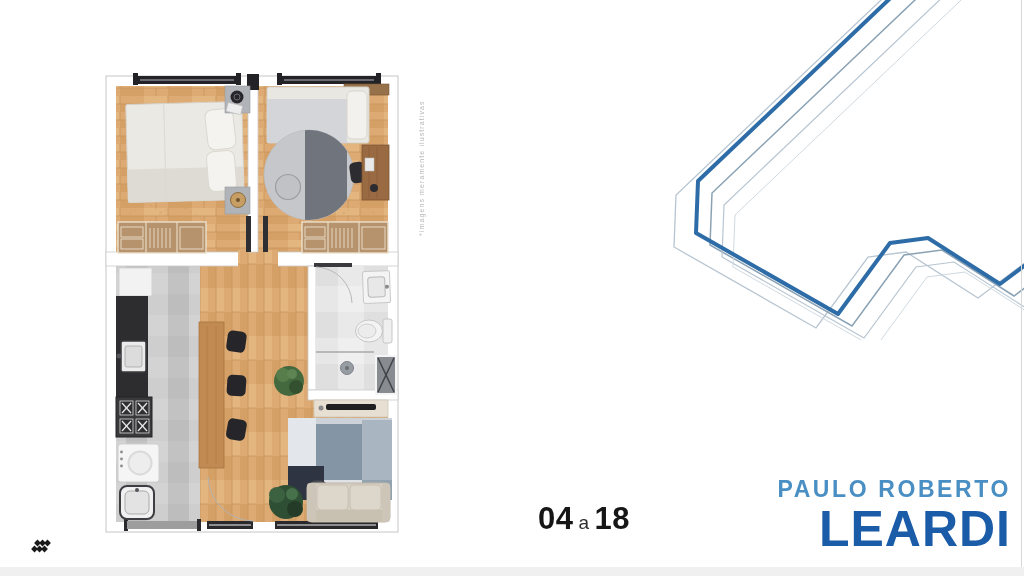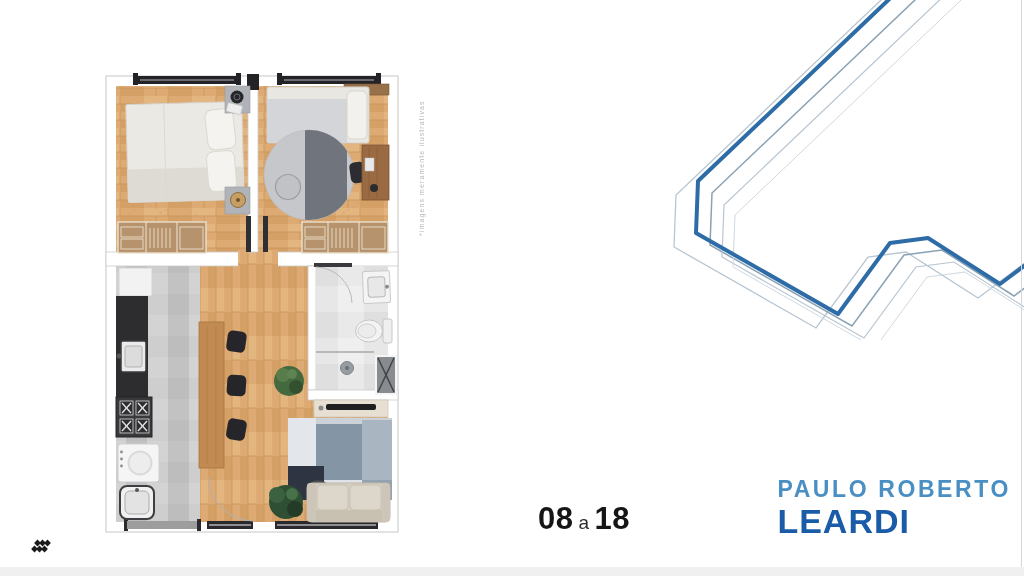--- a/index.html
+++ b/index.html
@@ -16,23 +16,23 @@
   }
   
   .poly-svg{position:absolute;left:660px;top:0;width:364px;height:340px;}
   
   .unit-label{
     position:absolute;left:538px;top:501px;color:#161616;
     font-weight:bold;font-size:31px;letter-spacing:.5px;white-space:nowrap;
   }
   .unit-label .connector{font-size:19px;font-weight:400;color:#2d2d2d;margin:0 5px;}
   
-  .brand{position:absolute;right:13px;top:478px;text-align:left;line-height:1;}
+  .brand{position:absolute;right:13px;top:478px;text-align:right;line-height:1;}
   .brand-line1{font-size:23px;font-weight:bold;letter-spacing:2.6px;color:var(--brandLight,#4a8fc4);}
-  .brand-line2{font-size:34px;font-weight:bold;letter-spacing:1px;margin-top:3px;color:var(--brandDark,#1b5ca8);}
+  .brand-line2{font-size:50px;font-weight:bold;letter-spacing:1px;margin-top:3px;color:var(--brandDark,#1b5ca8);}
   
   .diamond-mark{position:absolute;left:29px;top:536px;width:22px;height:19px;}
   .edge-line{position:absolute;right:2px;top:0;width:1px;height:576px;background:#d7d7d7;}
   .bottom-strip{position:absolute;left:0;bottom:0;width:1024px;height:9px;background:#f0f0f0;}
 </style>
 </head>
 <body>
 
 <svg class="plan-svg" viewBox="100 70 334 466" aria-hidden="true">
   <defs>
@@ -278,21 +278,21 @@
     <path id="footprint" fill="none" d="M 983,-90 L 698,181 L 696,233 L 838,314 L 890,243 L 928,238 L 1000,284 L 1104,206"></path>
   </defs>
   <use href="#footprint" transform="translate(-22,14)" stroke="#9fb2c2" stroke-width="1.3" opacity="0.75"></use>
   <use href="#footprint" transform="translate(14,12)" stroke="#8aa2b4" stroke-width="1.5"></use>
   <use href="#footprint" transform="translate(26,24)" stroke="#b7c5d2" stroke-width="1.2"></use>
   <use href="#footprint" transform="translate(37,34)" stroke="#cfd9e0" stroke-width="1"></use>
   <use href="#footprint" stroke="var(--accentBlue,#2d6ca6)" stroke-width="4" stroke-linejoin="round"></use>
 </svg>
 
 <div class="unit-label">
-  <span>08</span><span class="connector">a</span><span>18</span>
+  <span>04</span><span class="connector">a</span><span>18</span>
 </div>
 
 <div class="brand">
   <div class="brand-line1">PAULO ROBERTO</div>
   <div class="brand-line2">LEARDI</div>
 </div>
 
 <svg class="diamond-mark" viewBox="28 536 22 19" aria-hidden="true">
   <g fill="#1a1a1a">
     <path d="M36.5,539.6 L39.9,543 L36.5,546.4 L33.1,543 Z"></path>

